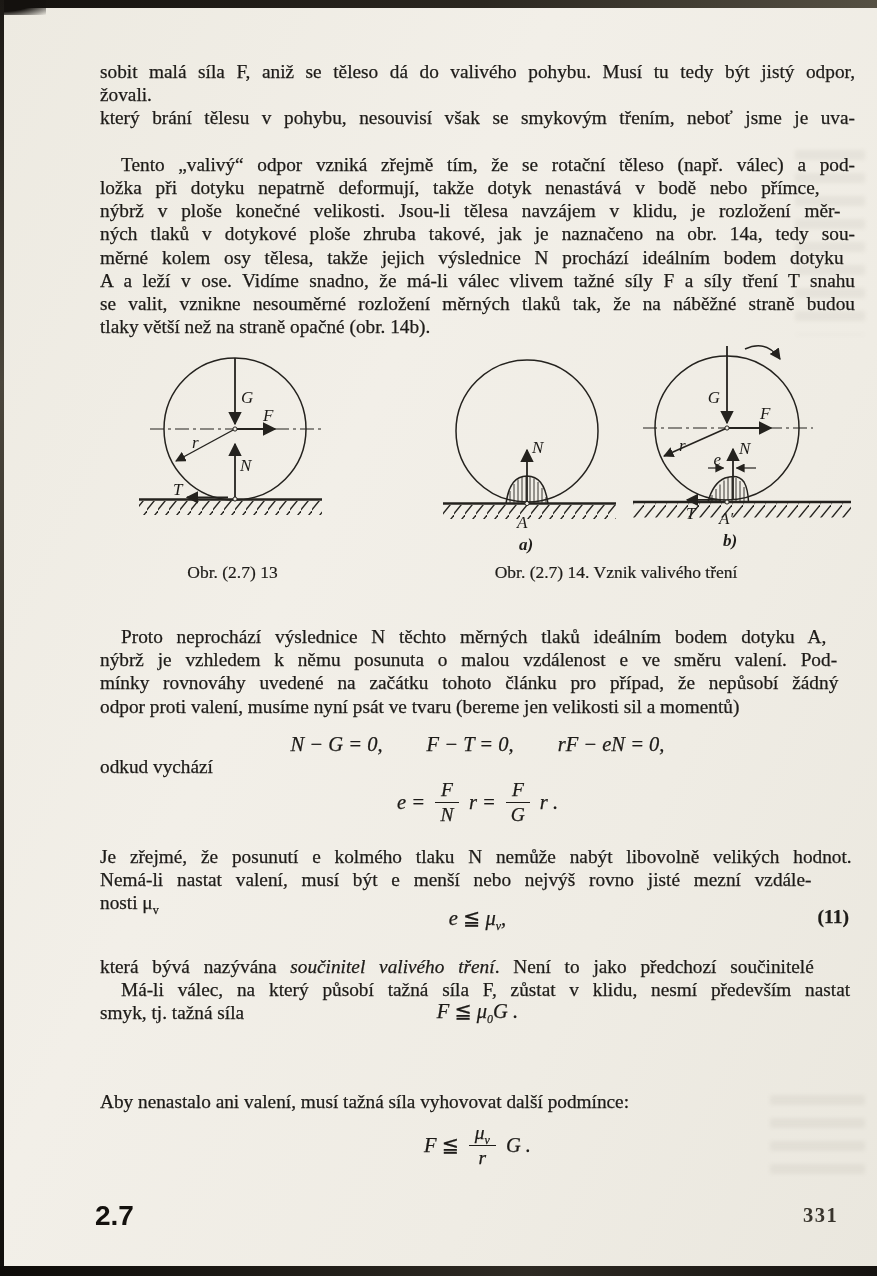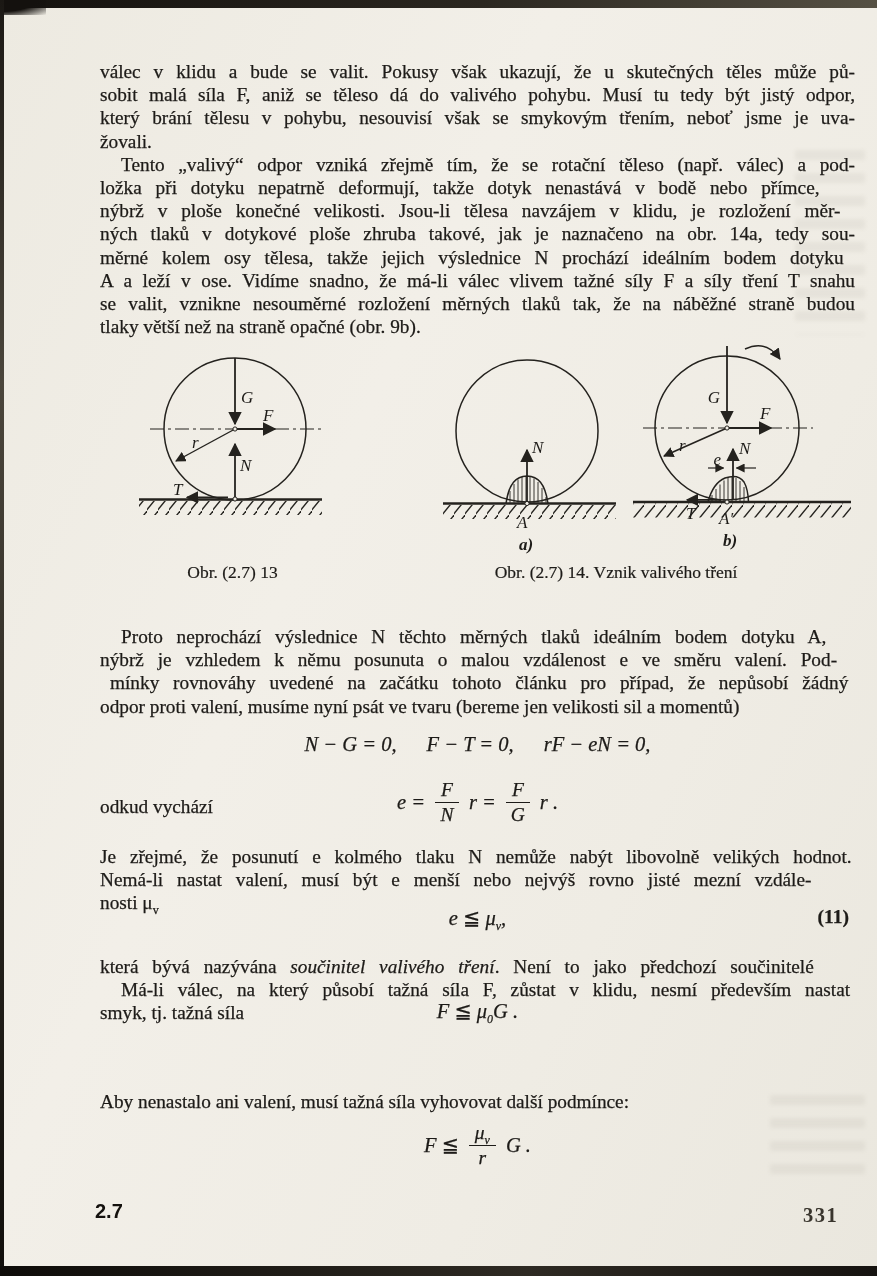--- a/index.html
+++ b/index.html
@@ -28,70 +28,69 @@
   .tline > .lt { display:inline-block; white-space:nowrap; }
   .tline.ind > .lt { padding-left:21px; }
   .tline i { font-style:italic;margin-top:21px; }
   sub { font-size:12px; line-height:0; }
 
   
   .eqrow { position:absolute; left:100px; width:755px; display:flex;
            justify-content:center; align-items:center; gap:10px;
            font-size:20.5px; font-style:italic; -webkit-text-stroke:0.25px #1d1b18;
            font-family:"Liberation Serif","DejaVu Serif","DejaVu Sans",serif; }
-  .eqrow.wide { gap:30px; }
+  .eqrow.wide { gap:44px; }
   .frac { display:inline-flex; flex-direction:column; align-items:center;
           font-size:19.5px; line-height:1.12; }
   .frac .num { border-bottom:1.5px solid #1d1b18; padding:0 6px 1px; }
   .frac .den { padding-top:1px; }
   .eqnum { position:absolute; right:6px; top:0; font-style:normal; font-weight:bold; font-size:19.5px; }
   .sidenote { position:absolute; left:100px; font-size:19.3px; -webkit-text-stroke:0.25px #1d1b18; }
 
   
   .fig { position:absolute; }
   .fig svg text { font-size:17px; font-style:italic;
                   font-family:"Liberation Serif","DejaVu Serif",serif; fill:#1d1b18; }
   .fig svg text.figtag { font-weight:bold; }
   .caption { position:absolute; font-size:17.5px; text-align:center; -webkit-text-stroke:0.2px #1d1b18; }
 
   
   .footer-sec  { position:absolute; left:95px; top:1200px;
                  font-family:"Liberation Sans","DejaVu Sans",sans-serif;
-                 font-weight:bold; font-size:20px; color:#14110e; }
+                 font-weight:bold; font-size:28px; color:#14110e; }
   .footer-page { position:absolute; left:803px; top:1204px; font-size:20.5px;
                  font-weight:bold; color:#39352d; letter-spacing:1.5px; }
 </style>
 </head>
 <body>
 
 <div class="page">
 
   <div class="edge-top"></div>
   <div class="edge-top-corner"></div>
   <div class="edge-left"></div>
   <div class="edge-bottom"></div>
   <div class="ghost" style="left:795px; top:150px; width:70px; height:185px;"></div>
   <div class="ghost" style="left:770px; top:1095px; width:95px; height:90px;"></div>
 
   <section class="para" style="top:60px">
-    <div class="tline"><span class="lt" style="word-spacing: 8.10417px;">válec v klidu a bude se valit. Pokusy však ukazují, že u skutečných těles může pů-</span></div>
     <div class="tline"><span class="lt" style="word-spacing: 6.73242px;">sobit malá síla F, aniž se těleso dá do valivého pohybu. Musí tu tedy být jistý odpor,</span></div>
+    <div class="tline last"><span class="lt">žovali.</span></div>
     <div class="tline"><span class="lt" style="word-spacing: 7.72356px;">který brání tělesu v pohybu, nesouvisí však se smykovým třením, neboť jsme je uva-</span></div>
-    <div class="tline last"><span class="lt">žovali.</span></div>
   </section>
 
   <section class="para" style="top:152.8px">
     <div class="tline ind"><span class="lt" style="word-spacing: 8.83534px;">Tento „valivý“ odpor vzniká zřejmě tím, že se rotační těleso (např. válec) a pod-</span></div>
     <div class="tline"><span class="lt" style="word-spacing: 9px;">ložka při dotyku nepatrně deformují, takže dotyk nenastává v bodě nebo přímce,</span></div>
     <div class="tline"><span class="lt" style="word-spacing: 9px;">nýbrž v ploše konečné velikosti. Jsou-li tělesa navzájem v klidu, je rozložení měr-</span></div>
     <div class="tline"><span class="lt" style="word-spacing: 8.22545px;">ných tlaků v dotykové ploše zhruba takové, jak je naznačeno na obr. 14a, tedy sou-</span></div>
     <div class="tline"><span class="lt" style="word-spacing: 9px;">měrné kolem osy tělesa, takže jejich výslednice N prochází ideálním bodem dotyku</span></div>
     <div class="tline"><span class="lt" style="word-spacing: 5.77517px;">A a leží v ose. Vidíme snadno, že má-li válec vlivem tažné síly F a síly tření T snahu</span></div>
     <div class="tline"><span class="lt" style="word-spacing: 7.41536px;">se valit, vznikne nesouměrné rozložení měrných tlaků tak, že na náběžné straně budou</span></div>
-    <div class="tline last"><span class="lt" style="word-spacing: 0px;">tlaky větší než na straně opačné (obr. 9b).</span></div>
+    <div class="tline last"><span class="lt" style="word-spacing: 0px;">tlaky větší než na straně opačné (obr. 14b).</span></div>
   </section>
 
   <div class="fig" style="left:125px; top:346px; width:210px; height:175px;">
     <svg width="210" height="175" viewBox="0 0 210 175">
       <defs>
         <marker id="ar13" viewBox="0 0 10 10" refX="9" refY="5" markerWidth="7.5" markerHeight="7.5" orient="auto-start-reverse">
           <path d="M0,0 L10,5 L0,10 z" fill="#24221e"></path>
         </marker>
         <pattern id="h13" width="11" height="15" patternUnits="userSpaceOnUse">
           <line x1="12" y1="-1" x2="-2" y2="16" stroke="#24221e" stroke-width="1.4"></line>
@@ -216,31 +215,31 @@
       <text x="90" y="206" class="figtag">b)</text>
     </svg>
   </div>
 
   <div class="caption" style="left:160px; top:562px; width:145px;">Obr. (2.7) 13</div>
   <div class="caption" style="left:470px; top:562px; width:292px;">Obr. (2.7) 14. Vznik valivého tření</div>
 
   <section class="para" style="top:625px">
     <div class="tline ind"><span class="lt" style="word-spacing: 9px;">Proto neprochází výslednice N těchto měrných tlaků ideálním bodem dotyku A,</span></div>
     <div class="tline"><span class="lt" style="word-spacing: 9px;">nýbrž je vzhledem k němu posunuta o malou vzdálenost e ve směru valení. Pod-</span></div>
-    <div class="tline"><span class="lt" style="word-spacing: 9px; margin-left: 10px;">mínky rovnováhy uvedené na začátku tohoto článku pro případ, že nepůsobí žádný</span></div>
+    <div class="tline"><span class="lt" style="word-spacing: 9px;">mínky rovnováhy uvedené na začátku tohoto článku pro případ, že nepůsobí žádný</span></div>
     <div class="tline last"><span class="lt" style="word-spacing: 0px;">odpor proti valení, musíme nyní psát ve tvaru (bereme jen velikosti sil a momentů)</span></div>
   </section>
 
   <section class="eqrow wide" style="top:733px">
     <span>N − G = 0,</span>
     <span>F − T = 0,</span>
     <span>rF − eN = 0,</span>
   </section>
 
-  <div class="sidenote" style="top:796px">odkud vychází</div>
+  <div class="sidenote" style="top:756px">odkud vychází</div>
 
   <section class="eqrow" style="top:779px">
     <span>e =</span>
     <span class="frac">
       <span class="num">F</span>
       <span class="den">N</span>
     </span>
     <span>r =</span>
     <span class="frac">
       <span class="num">F</span>

